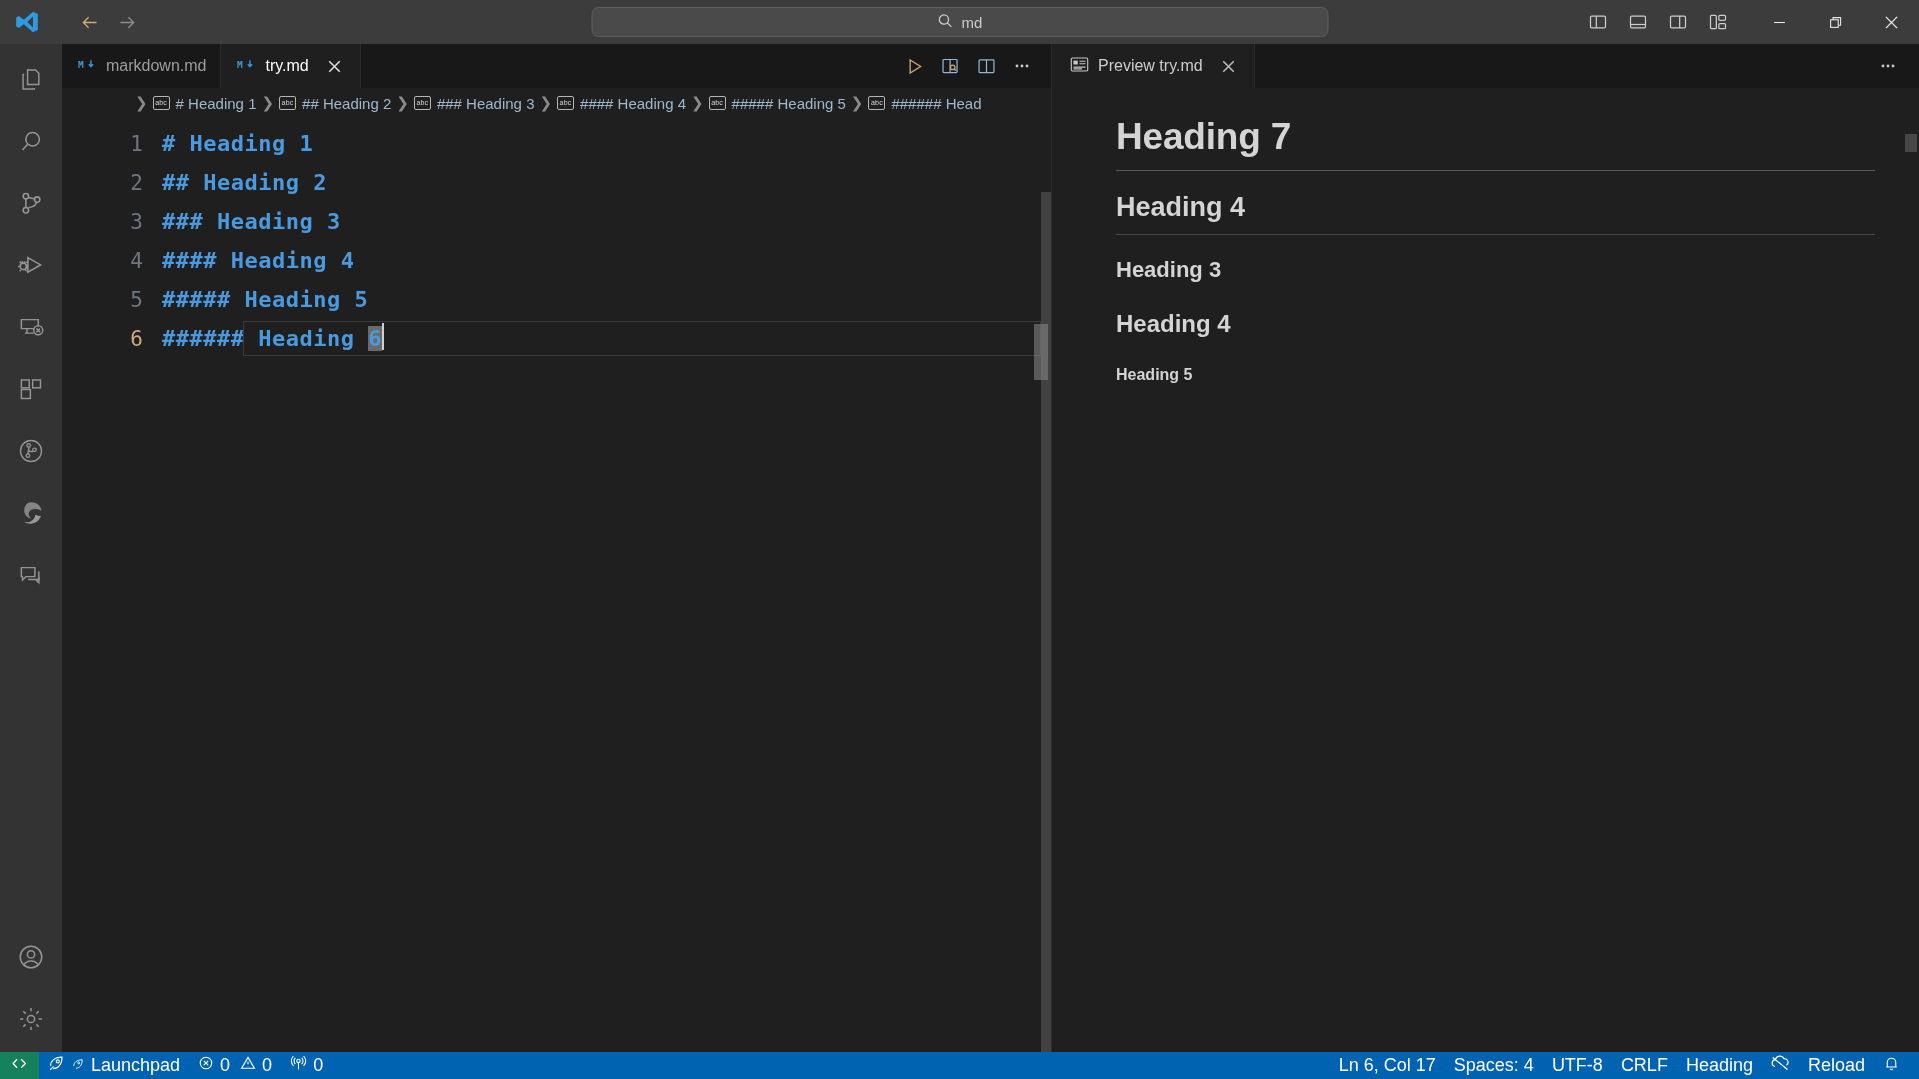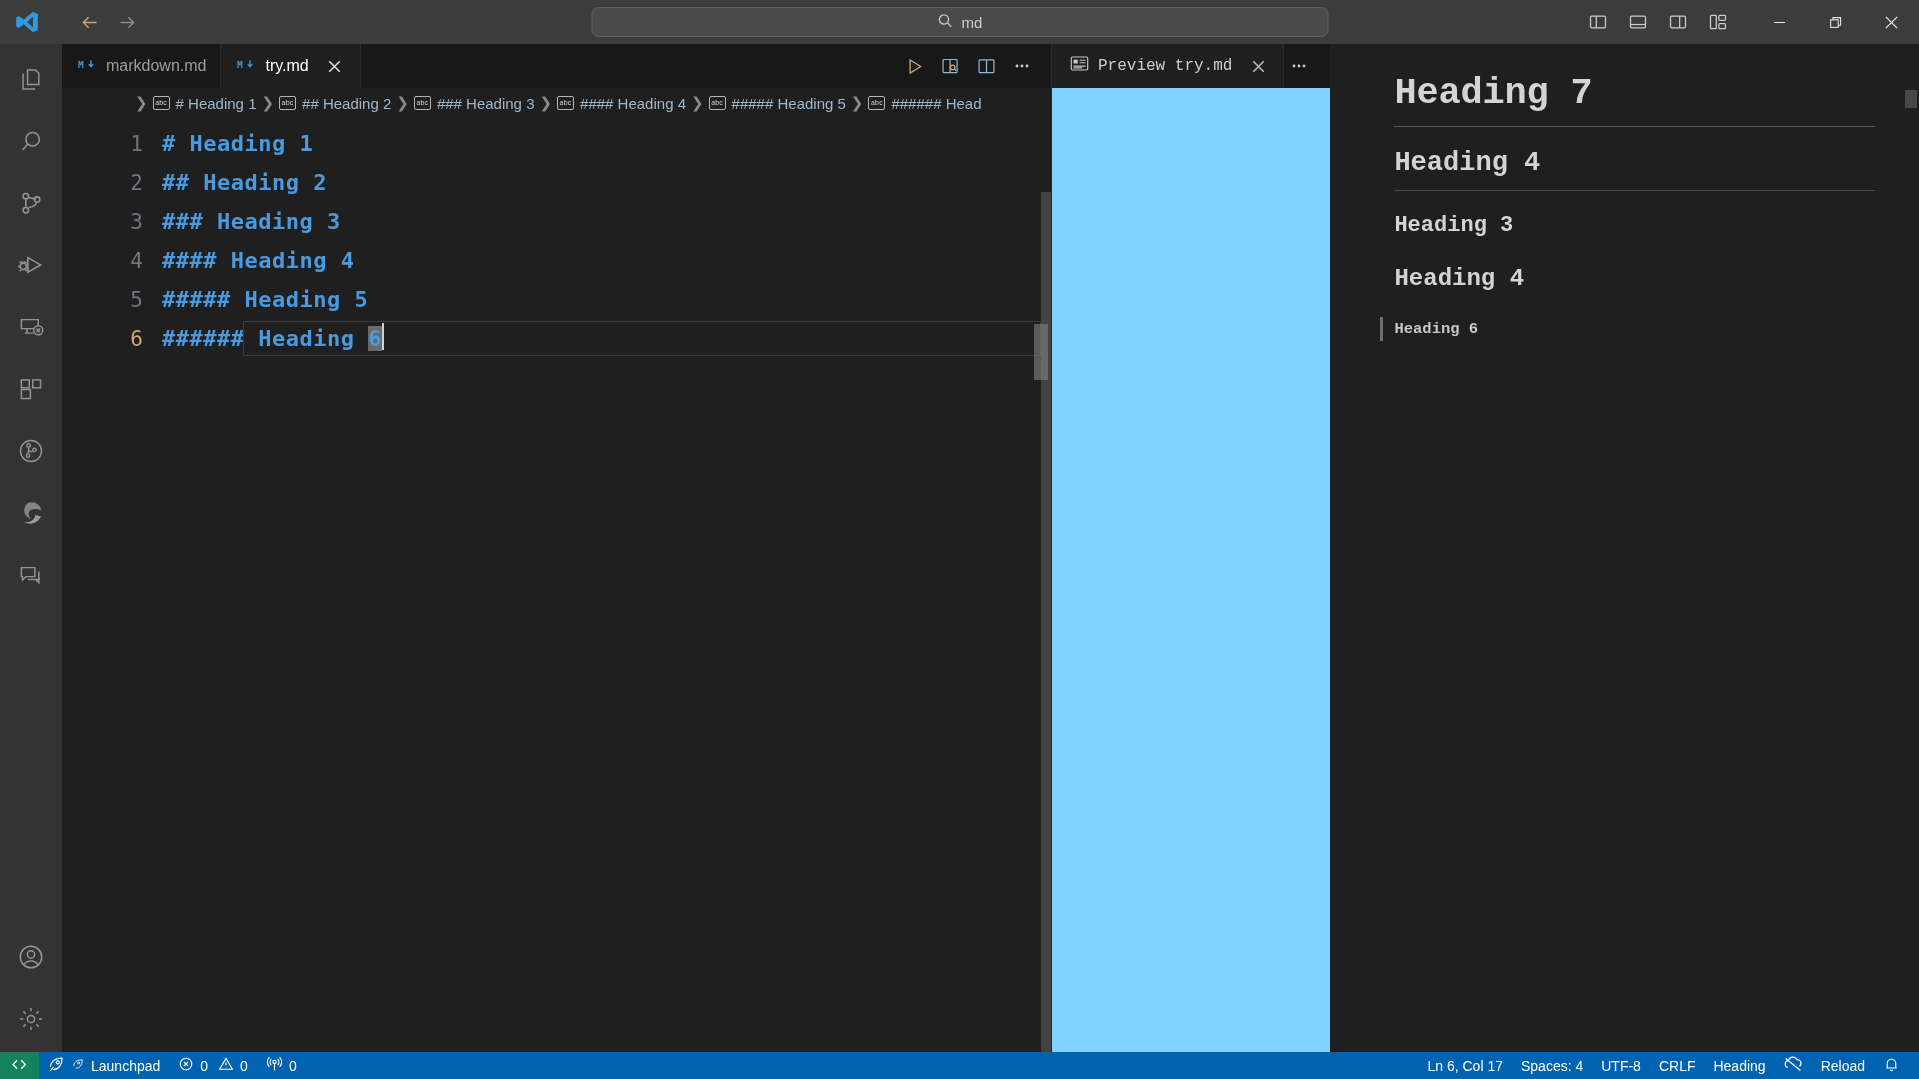--- a/index.html
+++ b/index.html
@@ -111,41 +111,41 @@
   .sel { background: #6a6a6a; }
   .caret { display: inline-block; width: 2px; height: 27px; background: #d0d0d0; vertical-align: middle; margin-left: 0px; position: relative; top: -2px; }
 
   .edit-scroll {
     position: absolute; right: 3px; top: 0; width: 14px; height: 100%;
   }
   .edit-scroll .thumb { position: absolute; right: 0; top: 206px; width: 14px; height: 56px; background: #8a8a8a; opacity: .55; }
   .vert-divider { position: absolute; right: 0; top: 74px; bottom: 0; width: 10px; background: #424242; }
 
   
-  .preview-pane { flex: 1; display: flex; flex-direction: row; background: #7dd3fc; min-width: 0; position: relative; font-family: Liberation Mono, monospace; }
+  .preview-pane { flex: 1; display: flex; flex-direction: column; background: #e5e5e5; min-width: 0; position: relative; }
   .preview-tabs { height: 44px; min-height: 44px; background: #181818; display: flex; align-items: stretch; }
   .ptab {
     display: flex; align-items: center; gap: 9px; padding: 0 14px 0 18px;
     font-size: 16px; color: #cdcdcd; background: #1f1f1f; border-right: 1px solid #2b2b2b;
   }
   .ptabs-actions { margin-left: auto; display: flex; align-items: center; padding-right: 16px; }
   .preview-body { flex: 1; padding: 26px 44px 0 64px; overflow: hidden; position: relative; background: #1f1f1f; }
   .pv-h1 { font-size: 37px; font-weight: 600; color: #d4d4d4; line-height: 1.25; padding-bottom: 10px; border-bottom: 1px solid #5a5a5a; margin-bottom: 20px; letter-spacing: -.2px; }
   .pv-h2 { font-size: 27px; font-weight: 600; color: #d4d4d4; line-height: 1.25; padding-bottom: 9px; border-bottom: 1px solid #4a4a4a; margin-bottom: 22px; }
   .pv-h3 { font-size: 22px; font-weight: 700; color: #d4d4d4; margin-bottom: 27px; }
   .pv-h4 { font-size: 24px; font-weight: 700; color: #d4d4d4; margin-bottom: 28px; }
   .pv-h5 { font-size: 16px; font-weight: 700; color: #d4d4d4; margin-bottom: 28px; }
   .pv-h6 { font-size: 15.5px; font-weight: 700; color: #c7c7c7; position: relative; }
   .pv-h6::before { content: ""; position: absolute; left: -14px; top: -3px; bottom: -3px; width: 3px; background: #6f6f6f; }
   .pv-scroll { position: absolute; right: 2px; top: 46px; width: 12px; height: 18px; background: #5a5a5a; opacity:.7; }
 
   
   .statusbar {
     height: 27px; min-height: 27px; background: #0063b1;
-    display: flex; align-items: flex-end; color: #ffffff; font-size: 14px;
+    display: flex; align-items: flex-end; color: #ffffff; font-size: 18px;
   }
   .sb-remote { background: #16825d; height: 27px; display: flex; align-items: center; padding: 0 11px; }
   .sb-item { display: flex; align-items: center; gap: 6px; padding: 0 9px; height: 27px; white-space: nowrap; }
   .sb-right { margin-left: auto; display: flex; align-items: center; padding-right: 10px; }
 </style>
 </head>
 <body>
 
 <div id="app">
 
@@ -485,21 +485,21 @@
                 </svg>
             </div>
           </div>
         </div>
 
         <div class="preview-body">
           <div class="pv-h1">Heading 7</div>
           <div class="pv-h2">Heading 4</div>
           <div class="pv-h3">Heading 3</div>
           <div class="pv-h4">Heading 4</div>
-          <div class="pv-h6">Heading 6</div>
+          <div class="pv-h5">Heading 5</div>
           <div class="pv-scroll"></div>
         </div>
       </div>
 
     </div>
   </div>
 
   <div class="statusbar">
     <div class="sb-remote">
       <span>

